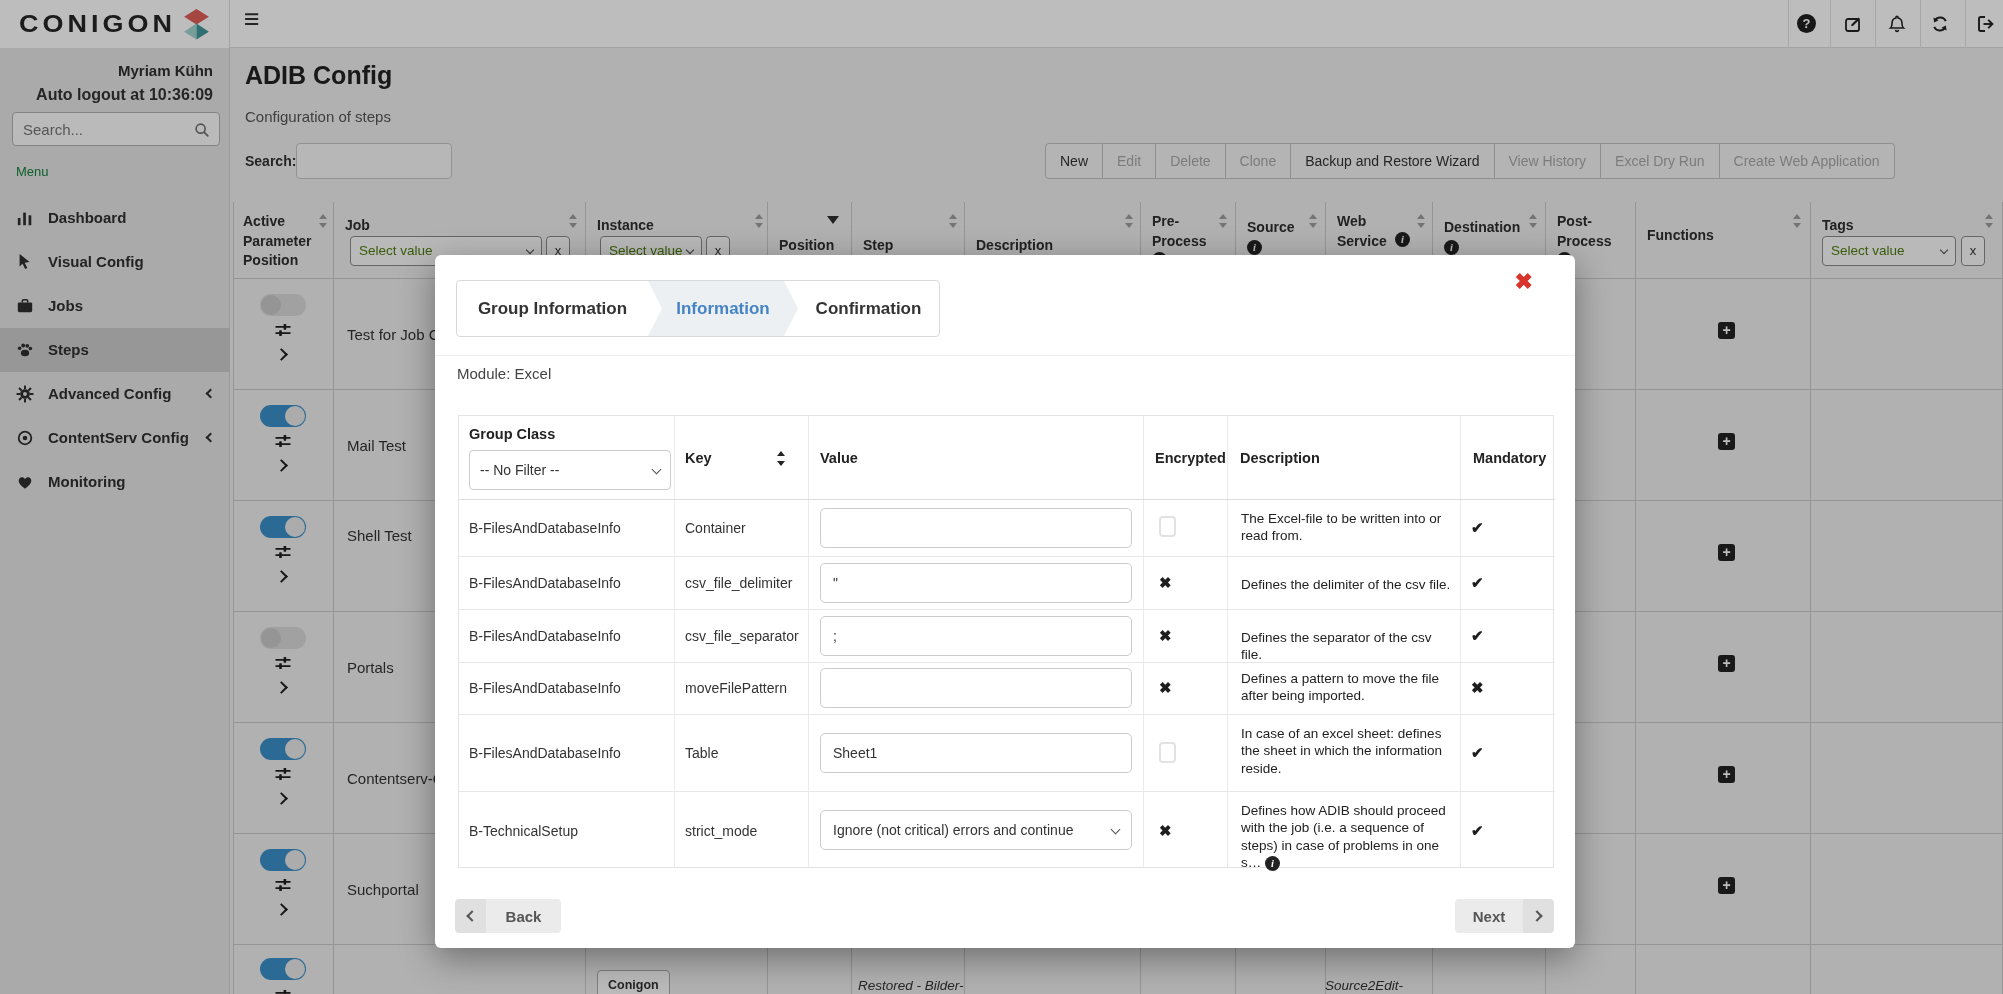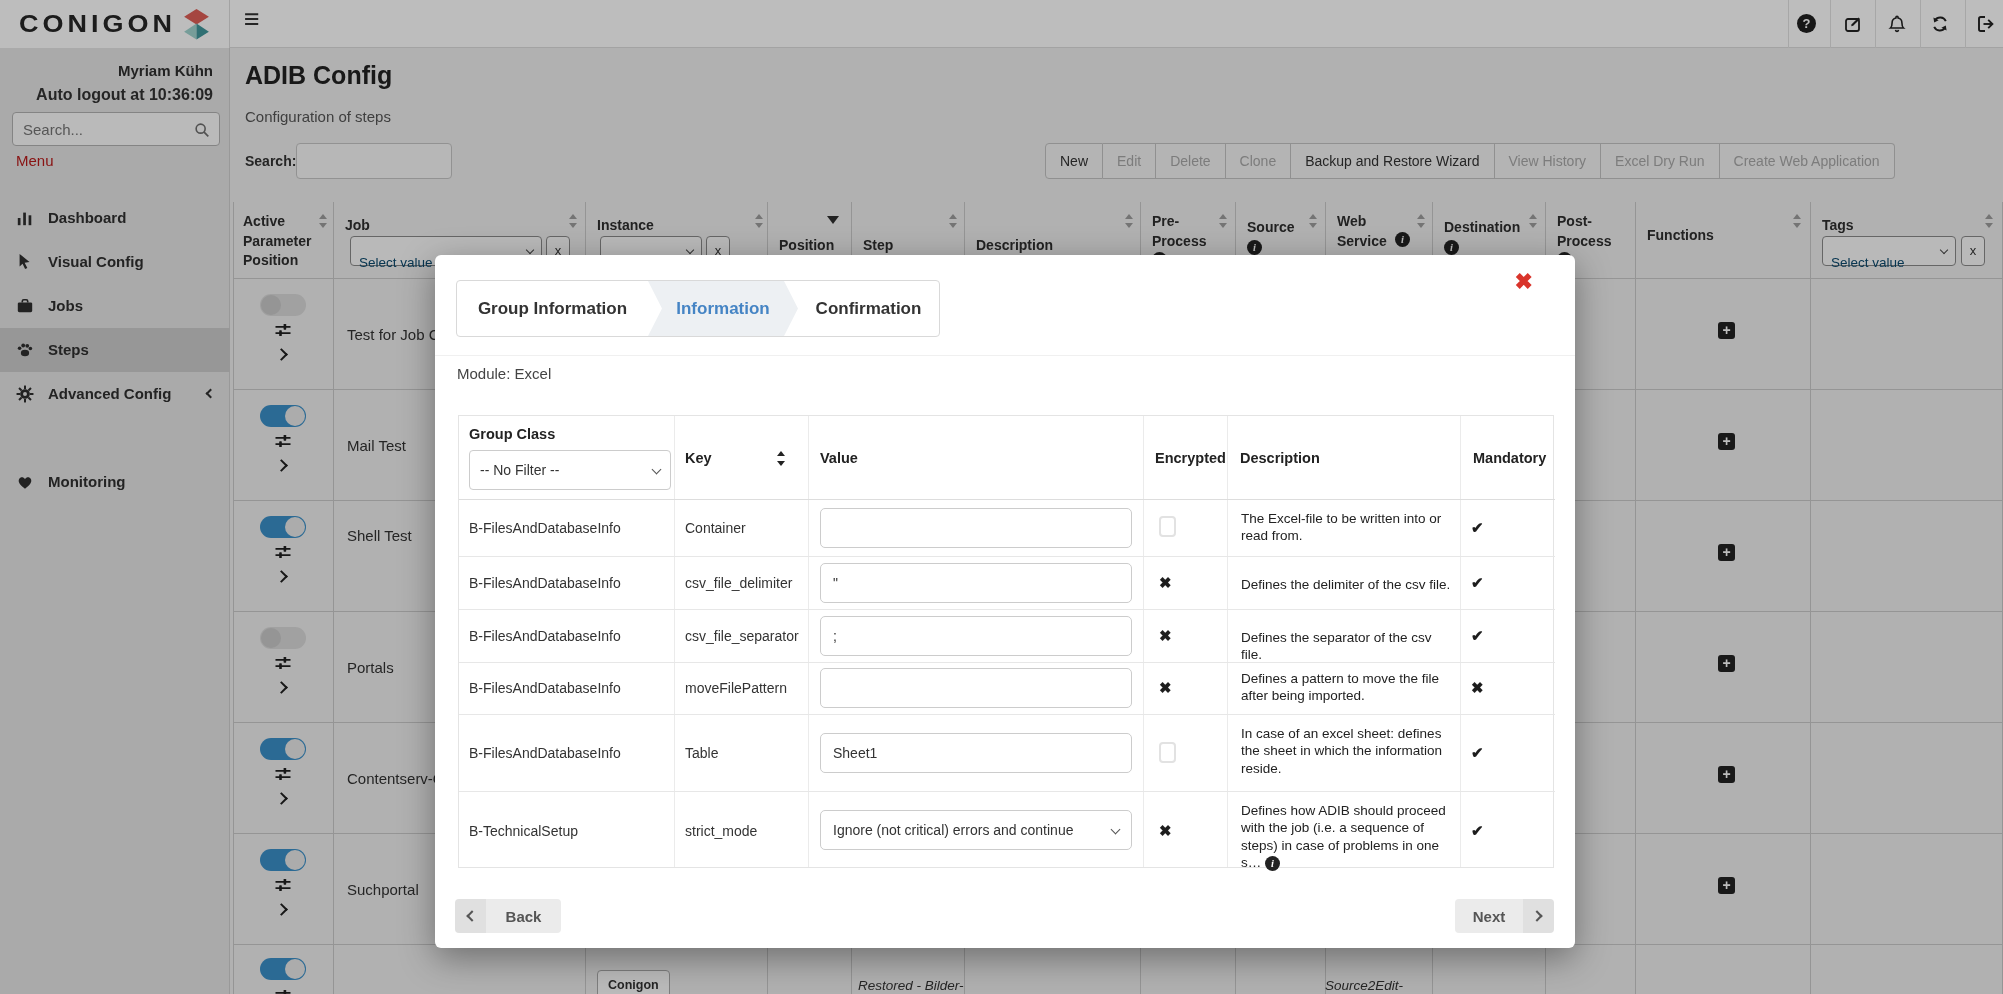--- a/index.html
+++ b/index.html
@@ -15,21 +15,21 @@
   .tbico { position:absolute; top:14px; width:20px; height:20px; cursor:pointer; }
   .help-badge { display:inline-block; width:19px; height:19px; border-radius:50%; background:#1f1f1f; color:#fff; font-size:13px; font-weight:bold; text-align:center; line-height:19px; }
 
   
   .sidebar { position:absolute; left:0; top:48px; width:230px; height:946px; background:#e6e6e6; border-right:1px solid #cfcfcf; z-index:5; }
   .user-name { position:absolute; right:16px; top:14px; font-size:15px; font-weight:bold; color:#2e2e2e; }
   .auto-logout { position:absolute; right:16px; top:38px; font-size:16px; font-weight:bold; color:#333; }
   .side-search { position:absolute; left:12px; top:64px; width:208px; height:34px; background:#fbfbfb; border:1px solid #b3b3b3; border-radius:4px; }
   .side-search input { position:absolute; left:10px; top:0; width:165px; height:32px; border:0; background:transparent; font-size:15px; color:#555; font-family:"Liberation Sans",sans-serif; outline:none; }
   .side-search svg { position:absolute; right:8px; top:8px; }
-  .menu-label { position:absolute; left:16px; top:104px; font-size:15px; color:#b91c1c; }
+  .menu-label { position:absolute; left:16px; top:116px; font-size:13px; color:#15803d; }
   .mitem { position:absolute; left:0; width:230px; height:44px; cursor:pointer; }
   .mitem.active { background:#cccccc; }
   .mitem .mico { position:absolute; left:16px; top:13px; }
   .mitem .mlabel { position:absolute; left:48px; top:13px; font-size:15px; font-weight:bold; color:#303030; }
   .chev-left { position:absolute; right:16px; top:18px; width:7px; height:7px; border-left:2.4px solid #333; border-bottom:2.4px solid #333; transform:rotate(45deg); }
 
   
   .main { position:absolute; left:231px; top:48px; width:1772px; height:946px; background:#efefef; }
   .page-title { position:absolute; left:14px; top:13px; font-size:25px; font-weight:bold; color:#222; }
   .page-subtitle { position:absolute; left:14px; top:60px; font-size:15px; color:#555; }
@@ -45,21 +45,21 @@
   .bgtable { position:absolute; left:2px; top:154px; width:1770px; height:792px; }
   .vline { position:absolute; top:0; bottom:0; width:1px; background:#c9c9c9; }
   .hline { position:absolute; left:0; width:1770px; height:1px; background:#c9c9c9; }
   .hcell-label { position:absolute; font-size:14px; font-weight:bold; color:#2e2e2e; line-height:1.4; }
   .sortpair { position:absolute; width:9px; height:14px; }
   .sortpair i { position:absolute; left:0; width:0; height:0; border-left:4.5px solid transparent; border-right:4.5px solid transparent; }
   .sortpair i.up { top:0; border-bottom:5px solid #9d9d9d; }
   .sortpair i.dn { bottom:0; border-top:5px solid #9d9d9d; }
   .sort-desc { position:absolute; width:0; height:0; border-left:6px solid transparent; border-right:6px solid transparent; border-top:8px solid #2e2e2e; }
   .info-badge { display:inline-block; width:15px; height:15px; border-radius:50%; background:#222; color:#fff; font-size:10.5px; font-weight:bold; text-align:center; line-height:15px; font-family:"Liberation Serif",serif; font-style:italic; }
-  .fselect { position:absolute; height:30px; background:#fafafa; border:1px solid #8a8a8a; border-radius:4px; font-size:13.5px; color:#0c4a6e; line-height:28px; padding:12px 8px; cursor:pointer; }
+  .fselect { position:absolute; height:30px; background:#fafafa; border:1px solid #8a8a8a; border-radius:4px; font-size:13.5px; color:#4d7c0f; line-height:28px; padding:0 8px; cursor:pointer; }
   .fselect .vchev { position:absolute; right:8px; top:10px; width:6px; height:6px; border-right:1.8px solid #444; border-bottom:1.8px solid #444; transform:rotate(45deg); }
   .xbtn { position:absolute; width:24px; height:30px; background:#fafafa; border:1px solid #8a8a8a; border-radius:4px; font-size:13px; color:#333; text-align:center; line-height:28px; cursor:pointer; }
   .toggle { position:absolute; width:46px; height:22px; border-radius:11px; background:#d9d9d9; cursor:pointer; }
   .toggle .knob { position:absolute; top:1px; left:1px; width:20px; height:20px; border-radius:50%; background:#c9c9c9; }
   .toggle[data-state="on"] { background:#3a8fc8; }
   .toggle[data-state="on"] .knob { left:auto; right:1px; background:#e9e9e9; }
   .chev-right { position:absolute; width:9px; height:9px; border-right:2.6px solid #1f1f1f; border-top:2.6px solid #1f1f1f; transform:rotate(45deg); cursor:pointer; }
   .job-name { position:absolute; font-size:15px; color:#333; }
   .plus-sq { position:absolute; width:17px; height:17px; background:#232323; border-radius:3px; color:#fff; font-size:14px; font-weight:bold; text-align:center; line-height:16px; cursor:pointer; }
   .row-badge { position:absolute; background:#fcfcfc; border:1px solid #ababab; border-radius:4px; font-size:12.5px; font-weight:bold; color:#333; padding:7px 10px; }
@@ -205,20 +205,28 @@
           <rect x="8.9" y="0.6" width="2.2" height="4" transform="rotate(180 10 10)"></rect>
           <rect x="8.9" y="0.6" width="2.2" height="4" transform="rotate(225 10 10)"></rect>
           <rect x="8.9" y="0.6" width="2.2" height="4" transform="rotate(270 10 10)"></rect>
           <rect x="8.9" y="0.6" width="2.2" height="4" transform="rotate(315 10 10)"></rect>
           <circle cx="10" cy="10" r="5.4"></circle>
           <circle cx="10" cy="10" r="2.2" fill="#e6e6e6"></circle>
         </svg></span>
     <span class="mlabel">Advanced Config</span>
     <span class="chev-left"></span>
   </div>
+  <div class="mitem" style="top:368px">
+    <span class="mico"><svg width="18" height="18" viewBox="0 0 20 20">
+          <circle cx="10" cy="10" r="7" fill="none" stroke="#2e2e2e" stroke-width="2"></circle>
+          <circle cx="10" cy="10" r="2.6" fill="#2e2e2e"></circle>
+        </svg></span>
+    <span class="mlabel">ContentServ Config</span>
+    <span class="chev-left"></span>
+  </div>
   <div class="mitem" style="top:412px">
     <span class="mico"><svg width="18" height="18" viewBox="0 0 20 20" fill="#2e2e2e">
           <path d="M10 17.6C4.2 13.2 1.9 9.9 3.5 6.7 4.8 4.1 8.4 4 10 6.9c1.6-2.9 5.2-2.8 6.5-.2 1.6 3.2-.7 6.5-6.5 10.9z"></path>
         </svg></span>
     <span class="mlabel">Monitoring</span>
   </div>
 </aside>
 
 <main class="main">
   <h1 class="page-title">ADIB Config</h1>

